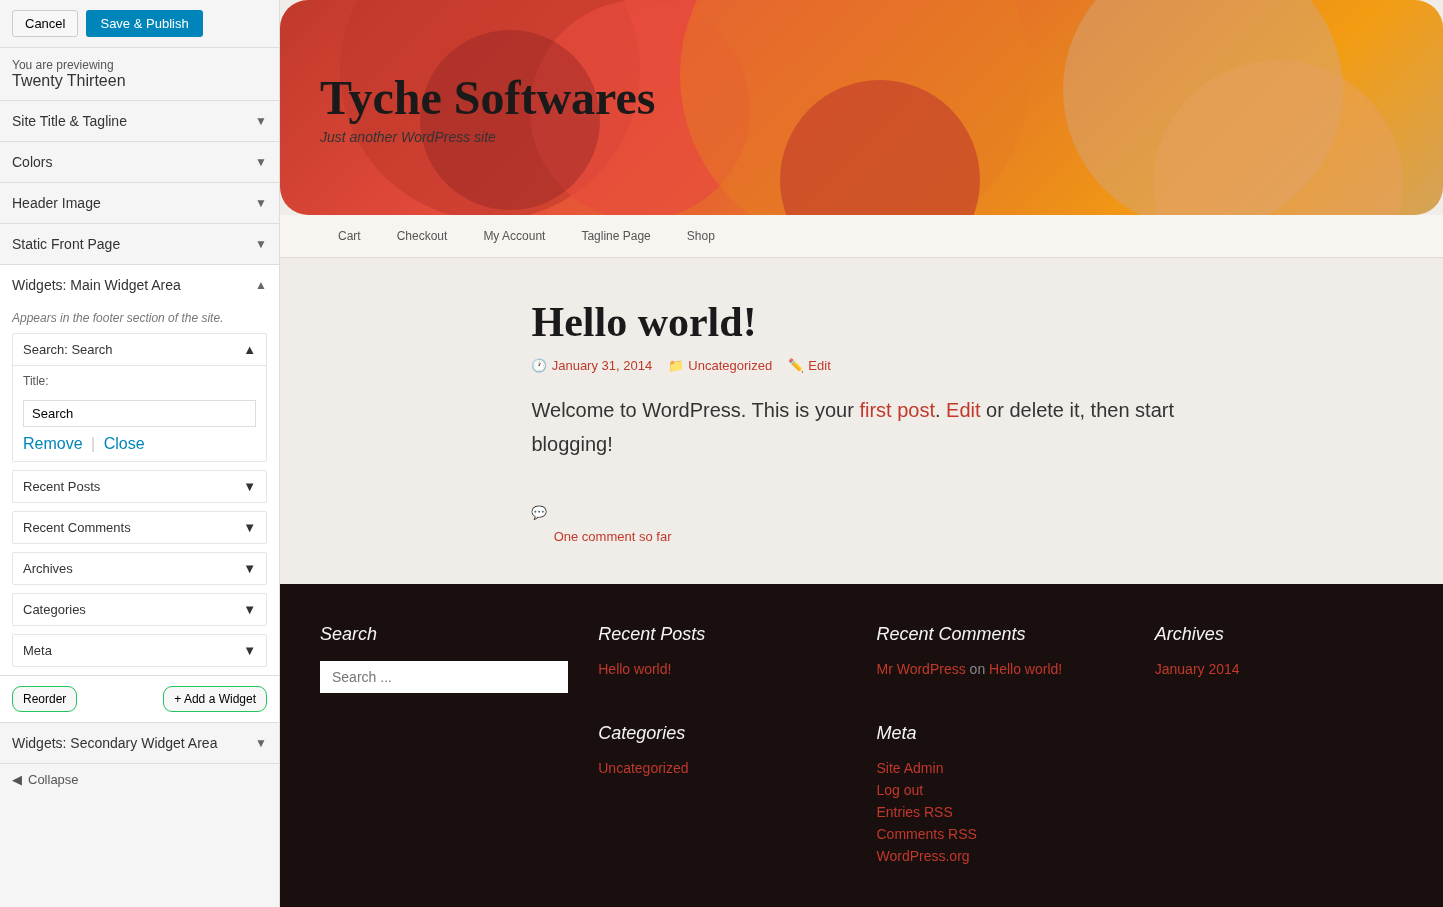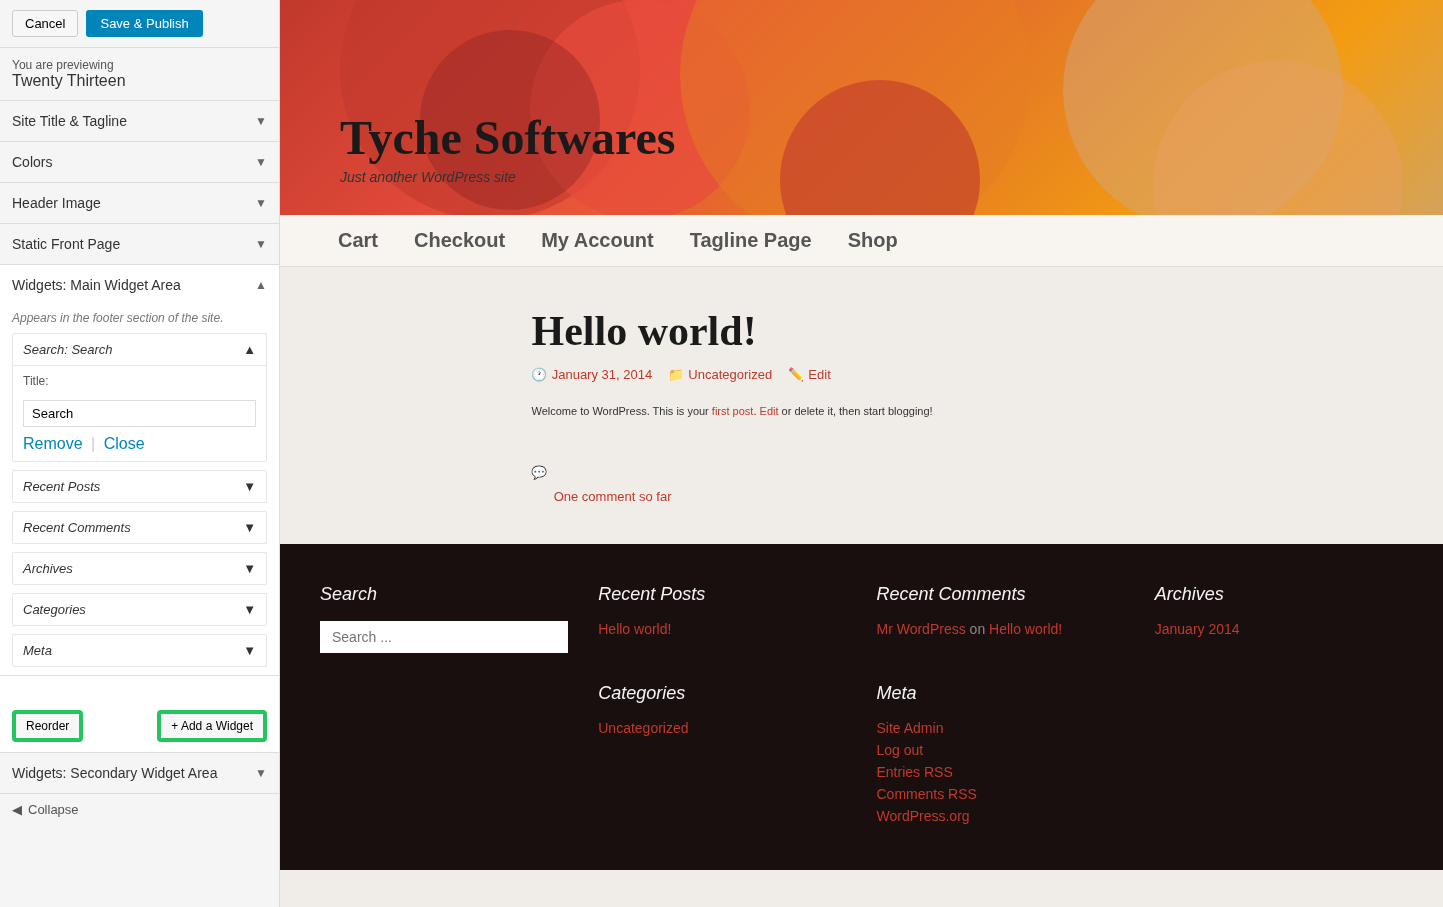--- a/index.html
+++ b/index.html
@@ -104,21 +104,20 @@
       margin: 0 12px 8px;
       border-radius: 2px;
     }
 
     .widget-item-header {
       display: flex;
       justify-content: space-between;
       align-items: flex-end;
       padding: 8px 10px;
       cursor: pointer;
-      font-style: italic;
     }
 
     .widget-item-header span { font-size: 13px; color: #333; }
 
     .widget-item-expanded {
       padding: 8px 10px;
       border-top: 1px solid #e5e5e5;
     }
 
     .widget-item-expanded label {
@@ -144,26 +143,25 @@
       display: flex;
       align-items: center;
       justify-content: space-between;
       padding: 10px 12px;
       border-top: 1px solid #ddd;
       margin-top: 4px;
     }
 
     .reorder-btn, .add-widget-btn {
       background: #f7f7f7;
-      border: 4px solid #22c55e;
+      border: 1px solid #22c55e;
       padding: 5px 10px;
       font-size: 12px;
       cursor: pointer;
-      border-radius: 4px;
-      margin-top: 24px;
+      border-radius: 9px;
     }
 
     .collapse-bar {
       border-top: 1px solid #ddd;
       padding: 8px 12px;
       font-size: 13px;
       color: #555;
       cursor: pointer;
       display: flex;
       align-items: center;
@@ -181,22 +179,23 @@
       background: #f0ede8;
     }
 
     
     .site-header {
       background: linear-gradient(135deg, #c0392b 0%, #e74c3c 30%, #e67e22 60%, #f39c12 80%, #d4a35a 100%);
       min-height: 215px;
       position: relative;
       overflow: hidden;
       display: flex;
-      align-items: flex-end;
-      padding: 30px 60px;
+      align-items: center;
+      padding: 30px 40px;
+      border-radius: 28px;
     }
 
     .site-header-bg {
       position: absolute;
       top: 0; left: 0; right: 0; bottom: 0;
       overflow: hidden;
     }
 
     .circle {
       position: absolute;
@@ -230,23 +229,22 @@
       padding: 0 40px;
       display: flex;
       align-items: center;
       gap: 0;
     }
 
     .site-nav a {
       color: #555;
       text-decoration: none;
       padding: 14px 18px;
-      font-size: 20px;
+      font-size: 12px;
       display: inline-block;
-      font-weight: bold;
     }
 
     
     .site-content {
       max-width: 700px;
       margin: 40px auto;
       padding: 0 20px;
     }
 
     .post-title {
@@ -264,21 +262,21 @@
       margin-bottom: 20px;
       font-size: 13px;
       color: #666;
     }
 
     .post-meta-item { display: flex; align-items: center; gap: 4px; }
     .post-meta-item .icon { font-size: 13px; }
     .post-meta-item a { color: #c0392b; text-decoration: none; }
 
     .post-body {
-      font-size: 11px;
+      font-size: 20px;
       line-height: 1.7;
       color: #333;
       margin-bottom: 20px;
     }
 
     .post-body a { color: #c0392b; text-decoration: none; }
 
     .post-comments {
       display: flex;
       align-items: center;

